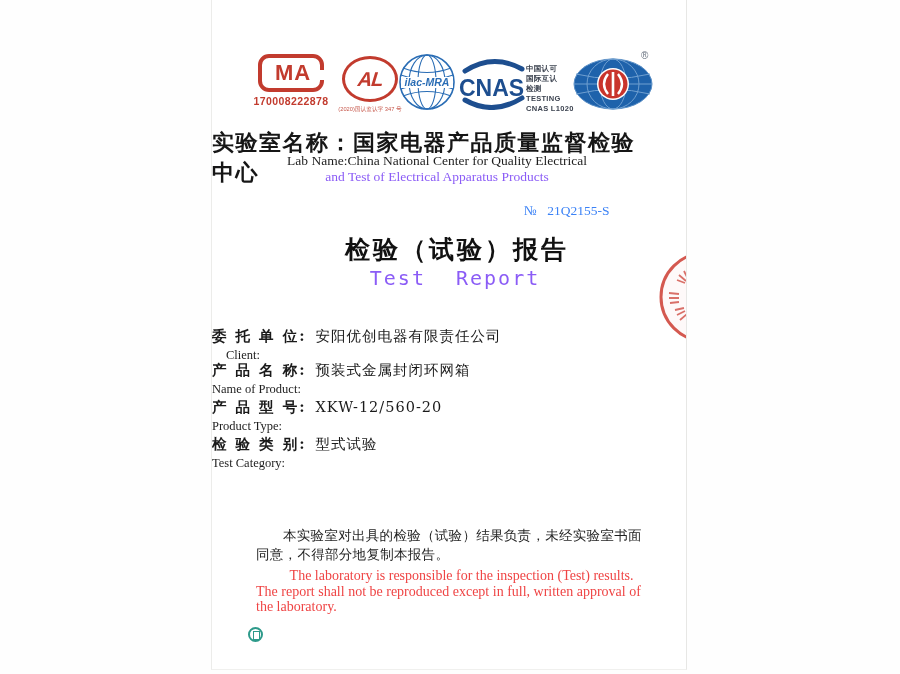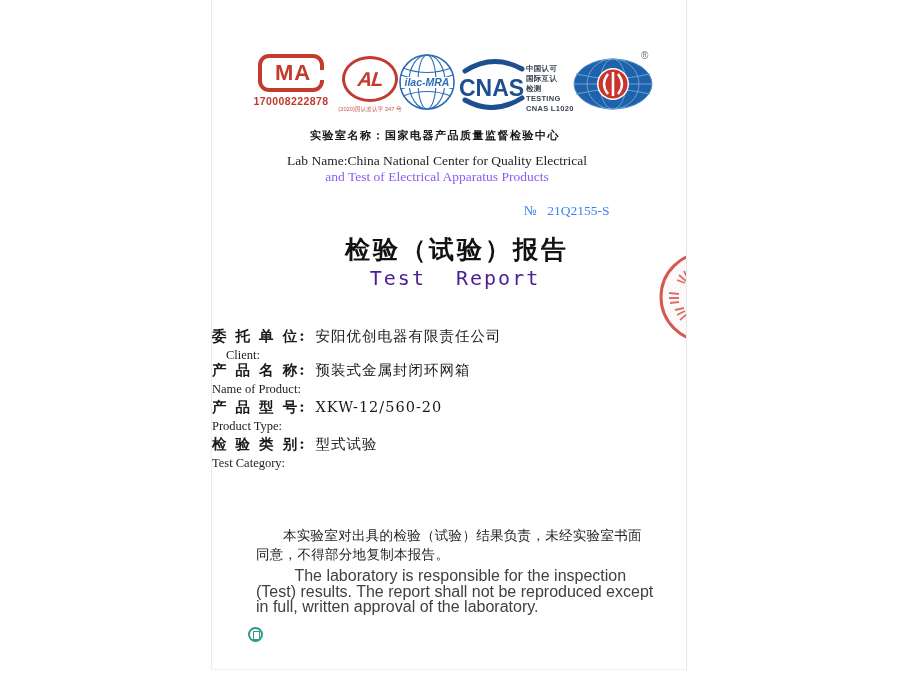--- a/index.html
+++ b/index.html
@@ -31,54 +31,54 @@
   .cal-caption { margin-top:3px; color:#c6564a; font-size:6px; white-space:nowrap; transform:scale(.95); }
 
   .logo-ilac { position:absolute; left:186px; top:53px; }
   .logo-cnas { position:absolute; left:246px; top:58px; }
   .accred { position:absolute; left:314px; top:64px; color:#3c4350; font-weight:bold;
             font-size:7.5px; line-height:10px; letter-spacing:0.3px; }
   .logo-globe { position:absolute; left:360px; top:57px; }
   .reg-mark { position:absolute; left:429px; top:50px; font-size:10px; color:#66707e; }
 
   
-  .lab-cn { position:absolute; left:0; top:128px; width:476px; text-align:center; padding-right:30px;
-            font-family:"DejaVu Sans",sans-serif; font-weight:bold; font-size:11px;
+  .lab-cn { position:absolute; left:0; top:128px; width:476px; text-align:left; padding-right:30px;
+            font-family:"DejaVu Sans",sans-serif; font-weight:bold; font-size:22px;
             letter-spacing:1.5px; color:#161616; }
   .lab-en1 { position:absolute; left:0; top:153px; width:476px; display:flex; justify-content:center;
              gap:0; padding-right:26px; font-family:"Liberation Serif",serif; font-size:13.5px; color:#1d1d1d; }
   .lab-en2 { position:absolute; left:0; top:169px; width:476px; text-align:center; padding-right:26px;
              font-family:Liberation Serif, serif; font-size:13.5px; color:#8b5cf6; }
 
   
   .report-no { position:absolute; left:312px; top:203px; font-family:"Liberation Serif",serif;
                font-size:13.5px; color:#3b82f6; word-spacing:7px; }
 
   
   .title-cn { position:absolute; left:0; top:233px; width:476px; text-align:center; padding-left:14px;
               font-family:"DejaVu Sans",sans-serif; font-weight:bold; font-size:25px;
               letter-spacing:3px; color:#111; }
   .title-en { position:absolute; left:0; top:266px; width:476px; text-align:center; padding-left:10px;
               font-family:"DejaVu Sans Mono",monospace; font-size:20px; letter-spacing:2px;
-              word-spacing:16px; color:#4c1d95; }
+              word-spacing:16px; color:#8b5cf6; }
   .field-row { position:absolute; left:0; }
   .field-row.r1 { top:327px; } .field-row.r2 { top:361px; }
   .field-row.r3 { top:398px; } .field-row.r4 { top:435px; }
   .f-cn { font-family:"DejaVu Serif",serif; font-size:14.5px; color:#1a1a1a; white-space:nowrap; }
   .f-label { font-weight:600; letter-spacing:2px; }
   .f-value { margin-left:9px; font-weight:400; letter-spacing:1px; }
   .f-en { margin-top:2px; font-family:"Liberation Serif",serif; font-size:12.5px; color:#1d1d1d; }
   .field-row.r1 .f-en { margin-left:14px; }
 
   
   .disc-cn { position:absolute; left:44px; top:526px; width:398px; text-indent:2em;
              font-family:"DejaVu Serif",serif; font-size:13.5px; line-height:19px;
              letter-spacing:0.3px; color:#1f1f1f; }
   .disc-en { position:absolute; left:44px; top:568px; width:402px; text-indent:2.4em;
-             font-family:Liberation Sans, sans-serif; font-size:16px; line-height:15.5px; color:#404040; }
+             font-family:Liberation Serif, serif; font-size:14px; line-height:15.5px; color:#ef4444; }
 
   
   .red-seal { position:absolute; left:445px; top:249px; width:96px; height:96px; opacity:.92; }
   .teal-seal { position:absolute; left:36px; top:627px; width:15px; height:15px;
                border:2px solid #2d9a8a; border-radius:50%; }
   .teal-seal::before { content:""; position:absolute; left:3px; top:2px; width:5px; height:7px;
                        border:1px solid #2d9a8a; }
 </style>
 </head>
 <body>

